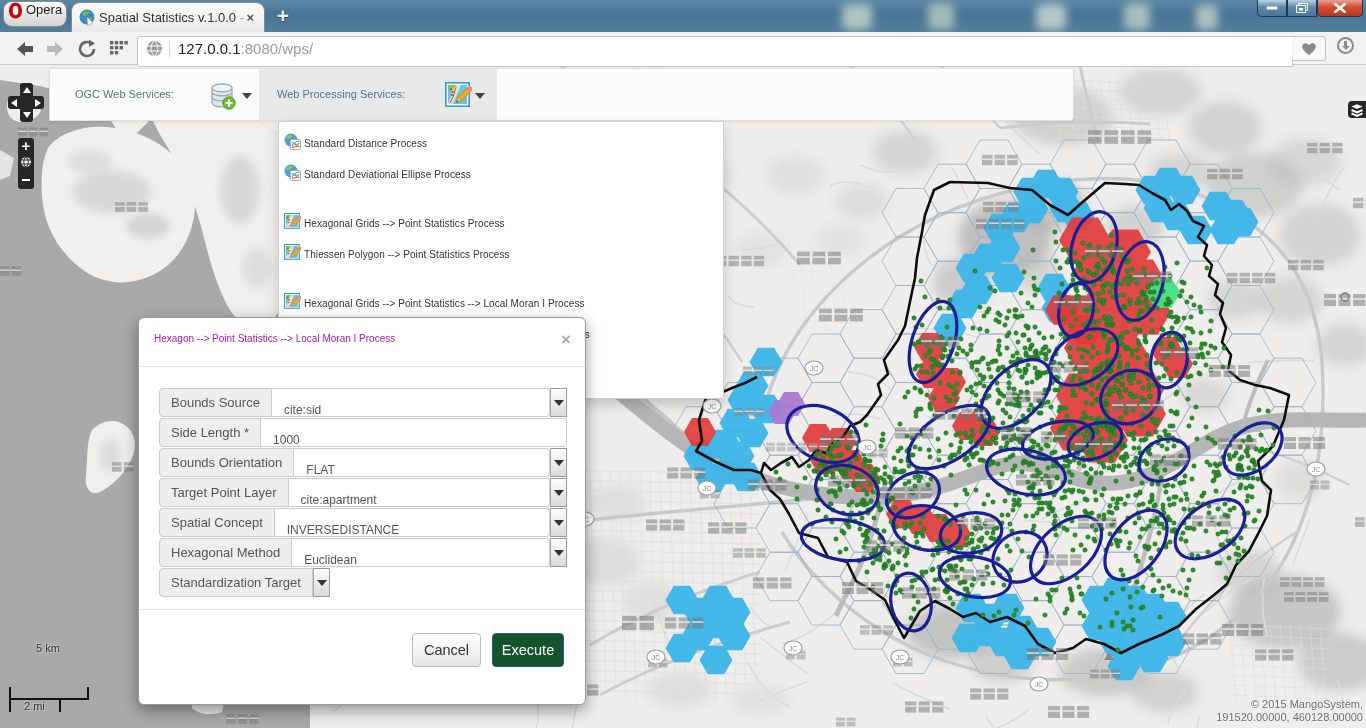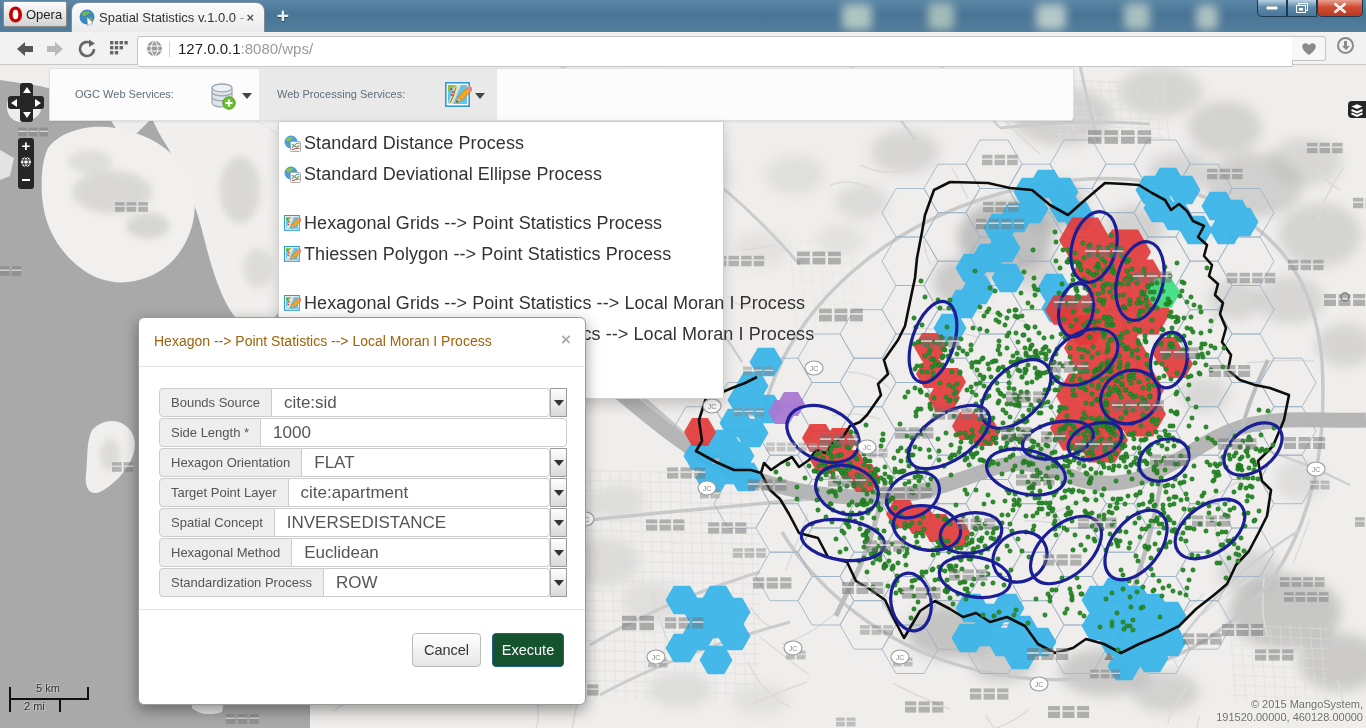--- a/index.html
+++ b/index.html
@@ -1,20 +1,20 @@
 <!DOCTYPE html>
 <html><head><meta charset="utf-8"><style>
 html,body{margin:0;padding:0}
 body{width:1366px;height:728px;overflow:hidden;font-family:"Liberation Sans",sans-serif;position:relative;background:#fff}
 #page{position:absolute;inset:0;overflow:hidden}
 
 #titlebar{position:absolute;left:0;top:0;width:1366px;height:32px;overflow:hidden}
 #titlebar{background:linear-gradient(180deg,#5b87a6 0%,#4a7495 45%,#537e9c 100%)}
 .blob{position:absolute;filter:blur(5px);opacity:.75;border-radius:6px}
-#operabtn{position:absolute;left:3px;top:1px;width:62px;height:24px;background:linear-gradient(#fdfdfd,#d2d2d2);border:1px solid #8c8c8c;border-radius:2px;box-shadow:inset 0 1px 0 #fff;display:flex;align-items:center;font-size:13px;color:#222}
+#operabtn{position:absolute;left:3px;top:1px;width:62px;height:24px;background:linear-gradient(#fdfdfd,#d2d2d2);border:1px solid #8c8c8c;border-radius:9px;box-shadow:inset 0 1px 0 #fff;display:flex;align-items:flex-start;font-size:13px;color:#222}
 #operabtn .oo{width:15px;height:17px;margin:0 3px 0 4px}
 #tab{position:absolute;left:71px;top:2px;width:192px;height:30px;background:linear-gradient(#fafafa,#ebebeb);border:1px solid #7e8d99;border-bottom:none;border-radius:9px 9px 0 0;box-shadow:inset 0 1px 0 #fff}
 #tab .fav{position:absolute;left:7px;top:6px}
 #tab .ttl{position:absolute;left:27px;top:7px;font-size:13px;color:#333;white-space:nowrap}
 #tab .tx{position:absolute;right:10px;top:7px;font-size:13px;color:#555;font-weight:bold}
 #newtab{position:absolute;left:272px;top:6px;width:22px;height:20px;color:#e8eef2;font-size:21px;font-weight:bold;text-align:center;line-height:19px;text-shadow:0 1px 1px rgba(0,0,0,.4)}
 #winbtns{position:absolute;right:3px;top:0;height:17px;display:flex}
 .wb{width:30px;height:17px;border:1px solid #1d3a52;border-top:none;box-sizing:border-box;position:relative;background:linear-gradient(#b9d2e3,#5d89a8 45%,#49759a)}
 .wb.close{width:46px;background:linear-gradient(#e8a092,#cf4c31 45%,#b83a22);border-radius:0 0 5px 5px}
 .wb:first-child{border-radius:0 0 0 5px}
@@ -31,30 +31,30 @@
 #dl{position:absolute;left:1337px;top:5px;width:17px;height:17px;border:2px solid #8a8a8a;border-radius:50%;box-sizing:border-box}
 #dl:after{content:"";position:absolute;left:5px;top:2px;width:3px;height:6px;background:#8a8a8a}
 #dl:before{content:"";position:absolute;left:2.5px;top:7px;border:4px solid transparent;border-top-color:#8a8a8a}
 
 #toolbar{position:absolute;left:49px;top:68px;width:1025px;height:53px;background:#fcfcfc;border:1px solid #e0e0e0;border-radius:0 0 4px 0;box-sizing:border-box;box-shadow:0 1px 2px rgba(0,0,0,.08)}
 #toolbar .sect2{position:absolute;left:209px;top:0;width:238px;height:51px;background:#e9e9e9}
 .tblabel{position:absolute;top:0;height:51px;line-height:51px;font-size:11px;color:#5e6e7a;white-space:nowrap}
 .caret{position:absolute;width:0;height:0;border:5px solid transparent;border-top:6px solid #444;top:24px}
 
 #dropdown{position:absolute;left:278px;top:121px;width:444px;height:276px;background:#fff;border:1px solid #cfcfcf;box-shadow:0 6px 12px rgba(0,0,0,.18);z-index:30}
-.ditem{position:absolute;left:5px;height:18px;font-size:18px;letter-spacing:0.08px;color:#333;white-space:nowrap}
+.ditem{position:absolute;left:5px;height:18px;font-size:10px;letter-spacing:0.08px;color:#333;white-space:nowrap}
 .ditem svg{vertical-align:-3px;margin-right:3px}
 
 #modal{position:absolute;left:138px;top:317px;width:448px;height:388px;background:#fff;border:1px solid #9a9a9a;border-radius:6px;box-shadow:0 5px 15px rgba(0,0,0,.4);z-index:40;box-sizing:border-box}
 #mhead{position:absolute;left:0;top:0;right:0;height:48px;border-bottom:1px solid #e5e5e5}
-#mhead .t{position:absolute;left:15px;top:15px;font-size:14px;color:#a16207}
+#mhead .t{position:absolute;left:15px;top:15px;font-size:10px;color:#a21caf}
 #mhead .x{position:absolute;right:14px;top:12px;font-size:17px;color:#aaa;font-weight:bold}
 .igroup{position:absolute;left:20px;width:408px;height:29px;display:flex;box-sizing:border-box}
 .iaddon{background:#eee;border:1px solid #ccc;border-radius:4px 0 0 4px;font-size:13px;color:#555;line-height:27px;padding:0 11px;white-space:nowrap;box-sizing:border-box}
-.ival{flex:1;background:#fff;border:1px solid #ccc;border-left:none;font-size:17px;color:#555;line-height:27px;padding:0 12px;box-sizing:border-box;border-radius:0 4px 4px 0}
+.ival{flex:1;background:#fff;border:1px solid #ccc;border-left:none;font-size:12px;color:#555;line-height:27px;padding:8px 12px;box-sizing:border-box;border-radius:0 4px 4px 0}
 .isel{width:17px;background:linear-gradient(#fefefe,#d9d9d9);border:1px solid #999;border-left:1px solid #aaa;box-sizing:border-box;position:relative;border-radius:0 1px 1px 0}
 .isel:after{content:"";position:absolute;left:3px;top:11px;border:5px solid transparent;border-top:6px solid #333}
 #mfoot{position:absolute;left:0;bottom:18px;right:0;height:76px;border-top:1px solid #e5e5e5}
 .btn{position:absolute;height:34px;border-radius:4px;font-size:14.5px;text-align:center;line-height:32px;box-sizing:border-box}
 #btncancel{left:273px;top:23px;width:69px;background:linear-gradient(#fff,#e6e6e6);border:1px solid #bbb;color:#333}
 #btnexec{left:353px;top:23px;width:72px;background:#14532d;border:1px solid #285e8e;color:#fff}
 
 .mc{position:absolute;background:#262626;z-index:20}
 #panV{left:20px;top:83px;width:13px;height:39px;border-radius:3px}
 #panH{left:8px;top:96px;width:36px;height:13px;border-radius:3px}
@@ -1057,42 +1057,41 @@
  <div class="igroup" style="top:70px">
         <div class="iaddon">Bounds Source</div>
         <div class="ival">cite:sid</div>
         <div class="isel"></div>
       </div>
 <div class="igroup" style="top:100px">
         <div class="iaddon">Side Length *</div>
         <div class="ival">1000</div>
       </div>
 <div class="igroup" style="top:130px">
-        <div class="iaddon">Hexagon Orientation</div>
+        <div class="iaddon">Bounds Orientation</div>
         <div class="ival">FLAT</div>
         <div class="isel"></div>
       </div>
 <div class="igroup" style="top:160px">
         <div class="iaddon">Target Point Layer</div>
         <div class="ival">cite:apartment</div>
         <div class="isel"></div>
       </div>
 <div class="igroup" style="top:190px">
         <div class="iaddon">Spatial Concept</div>
         <div class="ival">INVERSEDISTANCE</div>
         <div class="isel"></div>
       </div>
 <div class="igroup" style="top:220px">
         <div class="iaddon">Hexagonal Method</div>
         <div class="ival">Euclidean</div>
         <div class="isel"></div>
       </div>
 <div class="igroup" style="top:250px">
-        <div class="iaddon">Standardization Process</div>
-        <div class="ival">ROW</div>
+        <div class="iaddon">Standardization Target</div>
         <div class="isel"></div>
       </div>
  <div id="mfoot">
         <div class="btn" id="btncancel">Cancel</div>
         <div class="btn" id="btnexec">Execute</div>
       </div>
 </div>
 
 <div class="mc" id="panV"></div>
     <div class="mc" id="panH"></div>
@@ -1113,16 +1112,16 @@
 <div class="mc" id="layersbtn"><svg width="14" height="14" viewBox="0 0 14 14" style="margin:1.5px 2px">
         <path d="M1.5,3.6 L7,1.2 L12.5,3.6 L7,6 Z" fill="#fff"></path>
         <path d="M1.5,7 L7,9.4 L12.5,7" stroke="#fff" stroke-width="2" fill="none"></path>
         <path d="M1.5,10.4 L7,12.8 L12.5,10.4" stroke="#fff" stroke-width="2" fill="none"></path>
       </svg></div>
 <div id="scale">
  <div class="sline" style="left:9px;top:687px;width:2px;height:25px"></div>
  <div class="sline" style="left:9px;top:698px;width:79px;height:2px"></div>
  <div class="sline" style="left:87px;top:687px;width:2px;height:13px"></div>
  <div class="sline" style="left:59px;top:698px;width:2px;height:14px"></div>
- <div class="stext" style="left:36px;top:682px">5 km</div>
+ <div class="stext" style="left:36px;top:642px">5 km</div>
  <div class="stext" style="left:24px;top:700px">2 mi</div>
 </div>
 <div id="attrib">© 2015 MangoSystem,<br>191520.00000, 460128.00000</div>
 </div>
 </body></html>

